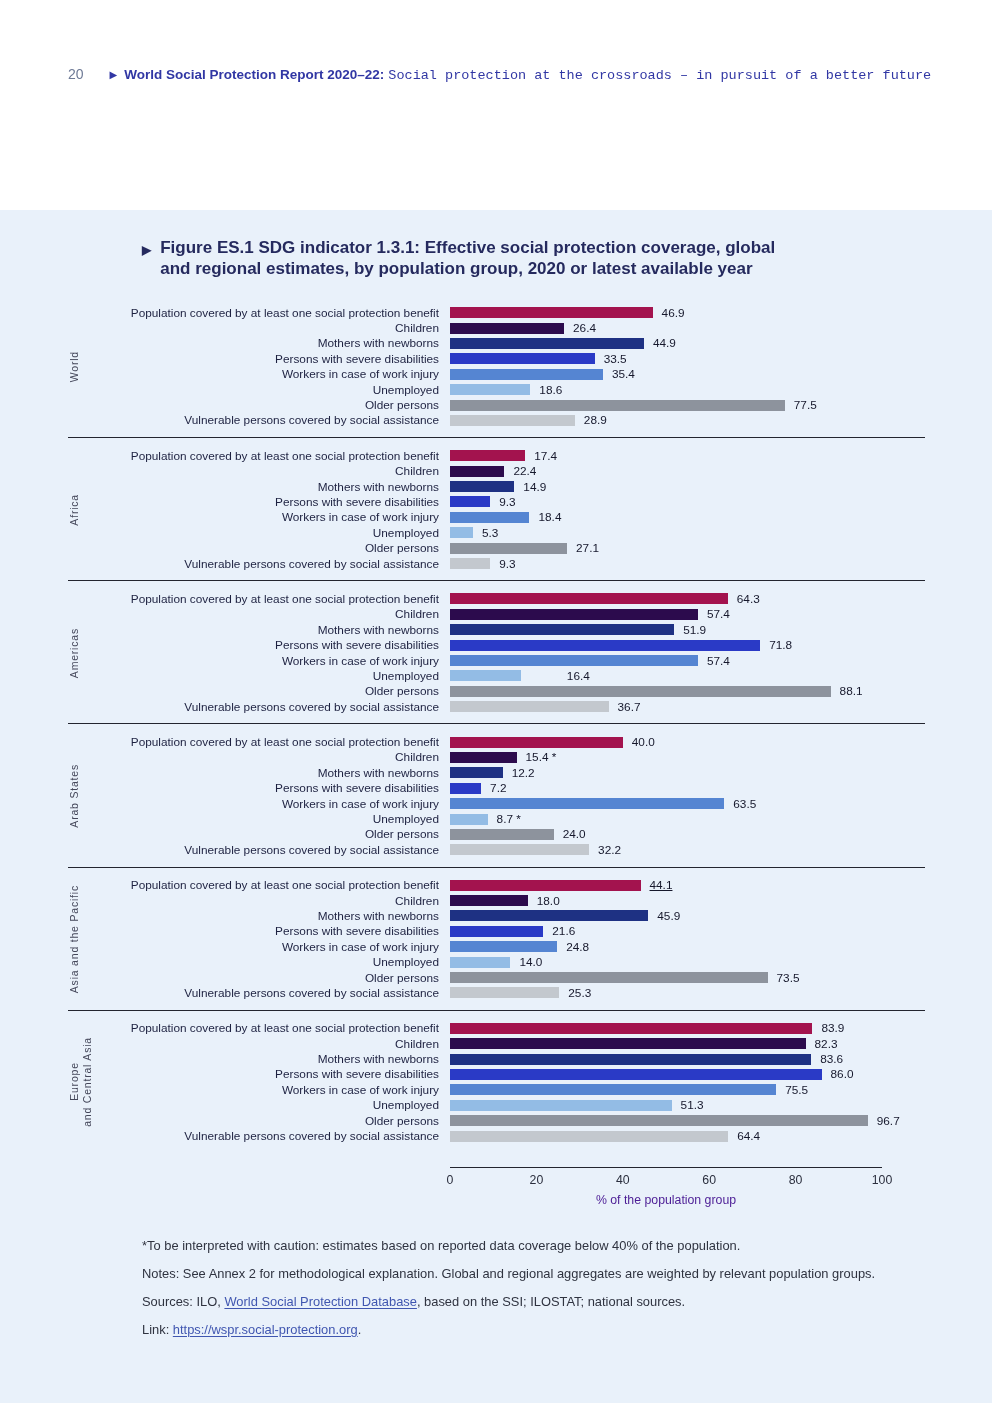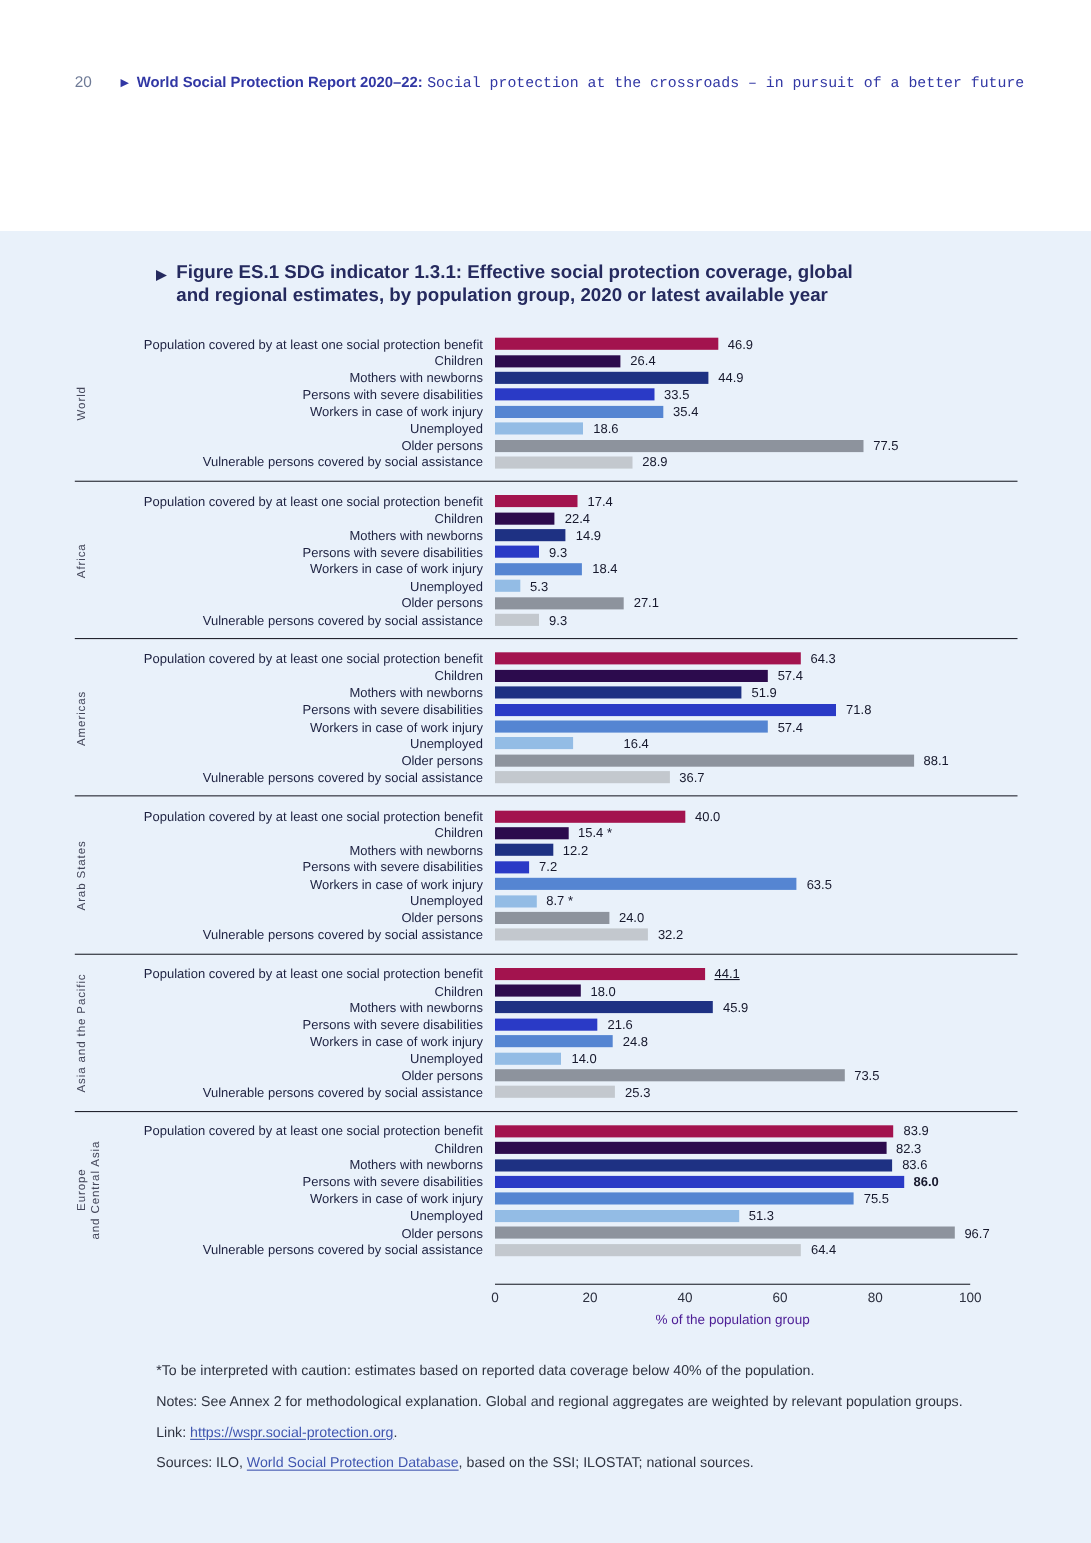--- a/index.html
+++ b/index.html
@@ -421,21 +421,21 @@
             <div class="cat">Mothers with newborns</div>
             <div class="barwrap">
               <div class="bar" style="width: 83.6%; background: rgb(30, 49, 131);"></div>
               <span class="val" style="left: calc(83.6% + 9px);">83.6</span>
             </div>
           </div>
           <div class="row">
             <div class="cat">Persons with severe disabilities</div>
             <div class="barwrap">
               <div class="bar" style="width: 86%; background: rgb(42, 58, 198);"></div>
-              <span class="val" style="left: calc(86% + 9px); font-weight: bold;">86.0</span>
+              <span class="val" style="left: calc(86% + 9px);">86.0</span>
             </div>
           </div>
           <div class="row">
             <div class="cat">Workers in case of work injury</div>
             <div class="barwrap">
               <div class="bar" style="width: 75.5%; background: rgb(85, 133, 210);"></div>
               <span class="val" style="left: calc(75.5% + 9px);">75.5</span>
             </div>
           </div>
           <div class="row">
@@ -472,16 +472,16 @@
         <span class="tick" style="left: 60%;">60</span>
         <span class="tick" style="left: 80%;">80</span>
         <span class="tick" style="left: 100%;">100</span>
       </div>
     <div class="axis-label">% of the population group</div>
   </div>
 
   <div class="footnotes">
     <p>*To be interpreted with caution: estimates based on reported data coverage below 40% of the population.</p>
     <p>Notes: See Annex 2 for methodological explanation. Global and regional aggregates are weighted by relevant population groups.</p>
+    <p><span>Sources: ILO, </span><a href="#" class="lnk">World Social Protection Database</a><span>, based on the SSI; ILOSTAT; national sources.</span></p>
     <p><span>Link: </span><a href="#" class="lnk">https://wspr.social-protection.org</a><span>.</span></p>
-    <p><span>Sources: ILO, </span><a href="#" class="lnk">World Social Protection Database</a><span>, based on the SSI; ILOSTAT; national sources.</span></p>
   </div>
 </div>
 
 </body></html>

